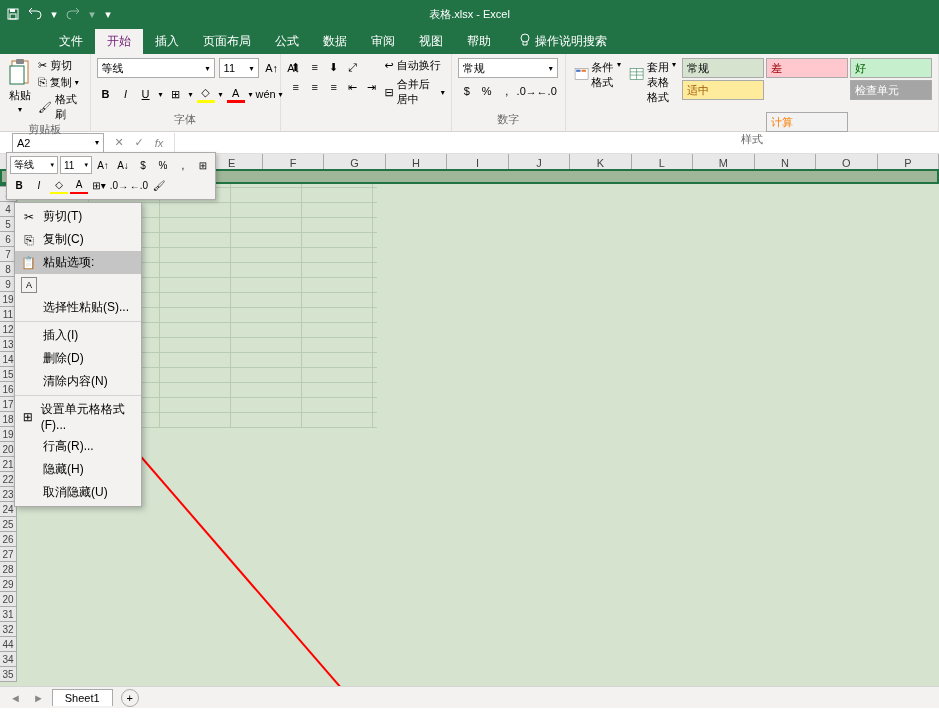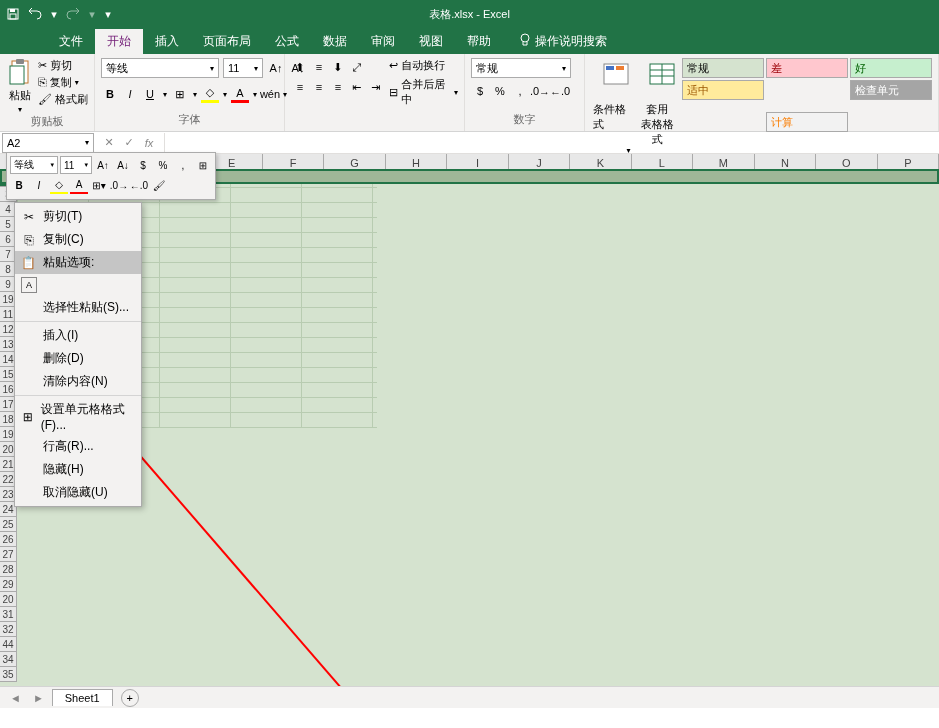--- a/index.html
+++ b/index.html
@@ -29,34 +29,34 @@
     .size-select { width: 40px; height: 20px; font-size: 11px; border: 1px solid #ababab; background: white; padding: 0 4px; display: flex; align-items: center; justify-content: space-between; }
     .font-row { display: flex; gap: 4px; align-items: center; margin-bottom: 3px; }
     .font-btns { display: flex; gap: 2px; align-items: center; }
     .tiny-btn { width: 18px; height: 18px; display: flex; align-items: center; justify-content: center; cursor: pointer; font-size: 11px; }
     
     .align-group { display: flex; flex-direction: column; gap: 2px; }
     .align-row { display: flex; gap: 1px; }
     
     .num-select { width: 100px; height: 20px; font-size: 11px; border: 1px solid #ababab; background: white; padding: 0 4px; display: flex; align-items: center; justify-content: space-between; }
     
-    .big-btn { display: flex; flex-direction: column; align-items: flex-end; gap: 14px; cursor: pointer; font-size: 11px; padding: 2px; }
+    .big-btn { display: flex; flex-direction: row; align-items: flex-start; gap: 2px; cursor: pointer; font-size: 11px; padding: 2px; }
     
     .style-cells { display: flex; flex-direction: column; gap: 2px; }
     .style-row { display: flex; gap: 2px; }
     .style-cell { width: 82px; height: 20px; border: 1px solid #aaa; font-size: 11px; display: flex; align-items: center; padding: 0 4px; cursor: pointer; }
     .style-normal { background: #d5e3cf; }
     .style-bad { background: #ffc7ce; color: #9c0006; }
     .style-good { background: #c6efce; color: #006100; }
     .style-neutral { background: #ffeb9c; color: #9c5700; }
     .style-calc { background: #f2f2f2; color: #fa7d00; margin-top: 32px; }
     .style-check { background: #a5a5a5; color: white; }
     
     .namebox-row { height: 22px; display: flex; align-items: center; border-bottom: 1px solid #e1dfdd; background: #fff; }
-    .name-box { width: 92px; height: 20px; border: 1px solid #ababab; font-size: 11px; padding: 0 4px; display: flex; align-items: center; justify-content: space-between; margin-left: 2px; }
+    .name-box { width: 92px; height: 20px; border: 1px solid #ababab; font-size: 11px; padding: 0 4px; display: flex; align-items: center; justify-content: space-between; margin-left: 12px; }
     .fx-btns { display: flex; gap: 2px; padding: 0 6px; color: #888; }
     .formula-bar { flex: 1; height: 20px; border-left: 1px solid #e1dfdd; padding: 0 6px; font-size: 11px; display: flex; align-items: center; }
     
     .mini-toolbar { position: absolute; left: 6px; top: 152px; background: #f3f2f1; border: 1px solid #ababab; box-shadow: 2px 2px 4px rgba(0,0,0,0.2); padding: 3px; z-index: 10; }
     .mini-row { display: flex; gap: 2px; align-items: center; margin-bottom: 2px; }
     .mini-select { width: 48px; height: 18px; border: 1px solid #ababab; background: white; font-size: 10px; display: flex; align-items: center; justify-content: space-between; padding: 0 3px; }
     .mini-btn { width: 18px; height: 18px; display: flex; align-items: center; justify-content: center; cursor: pointer; font-size: 10px; }
     
     .context-menu { position: absolute; left: 14px; top: 202px; background: #f3f2f1; border: 1px solid #ababab; box-shadow: 2px 2px 6px rgba(0,0,0,0.25); width: 128px; z-index: 11; font-size: 12px; padding: 2px 0; }
     .cm-item { display: flex; align-items: center; gap: 6px; padding: 3px 6px; cursor: pointer; }

